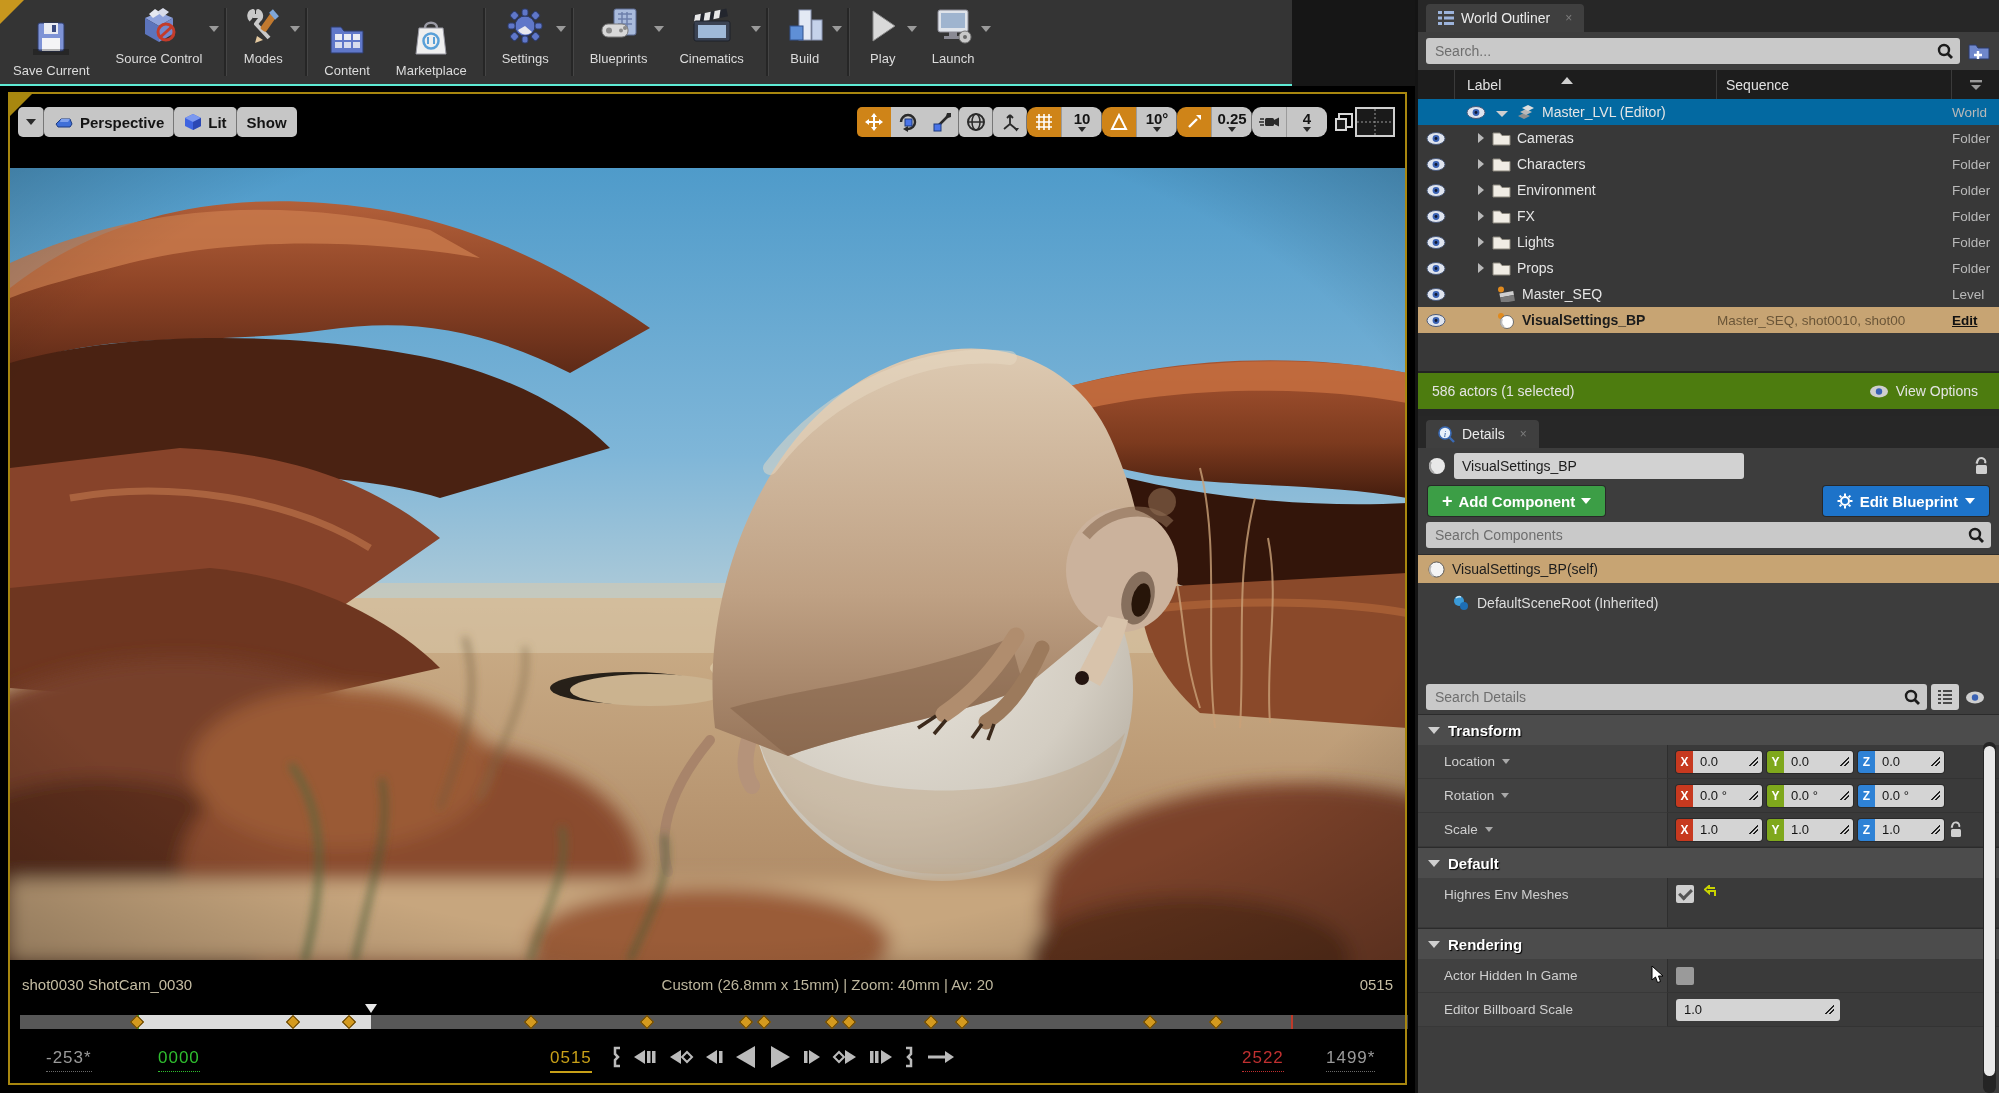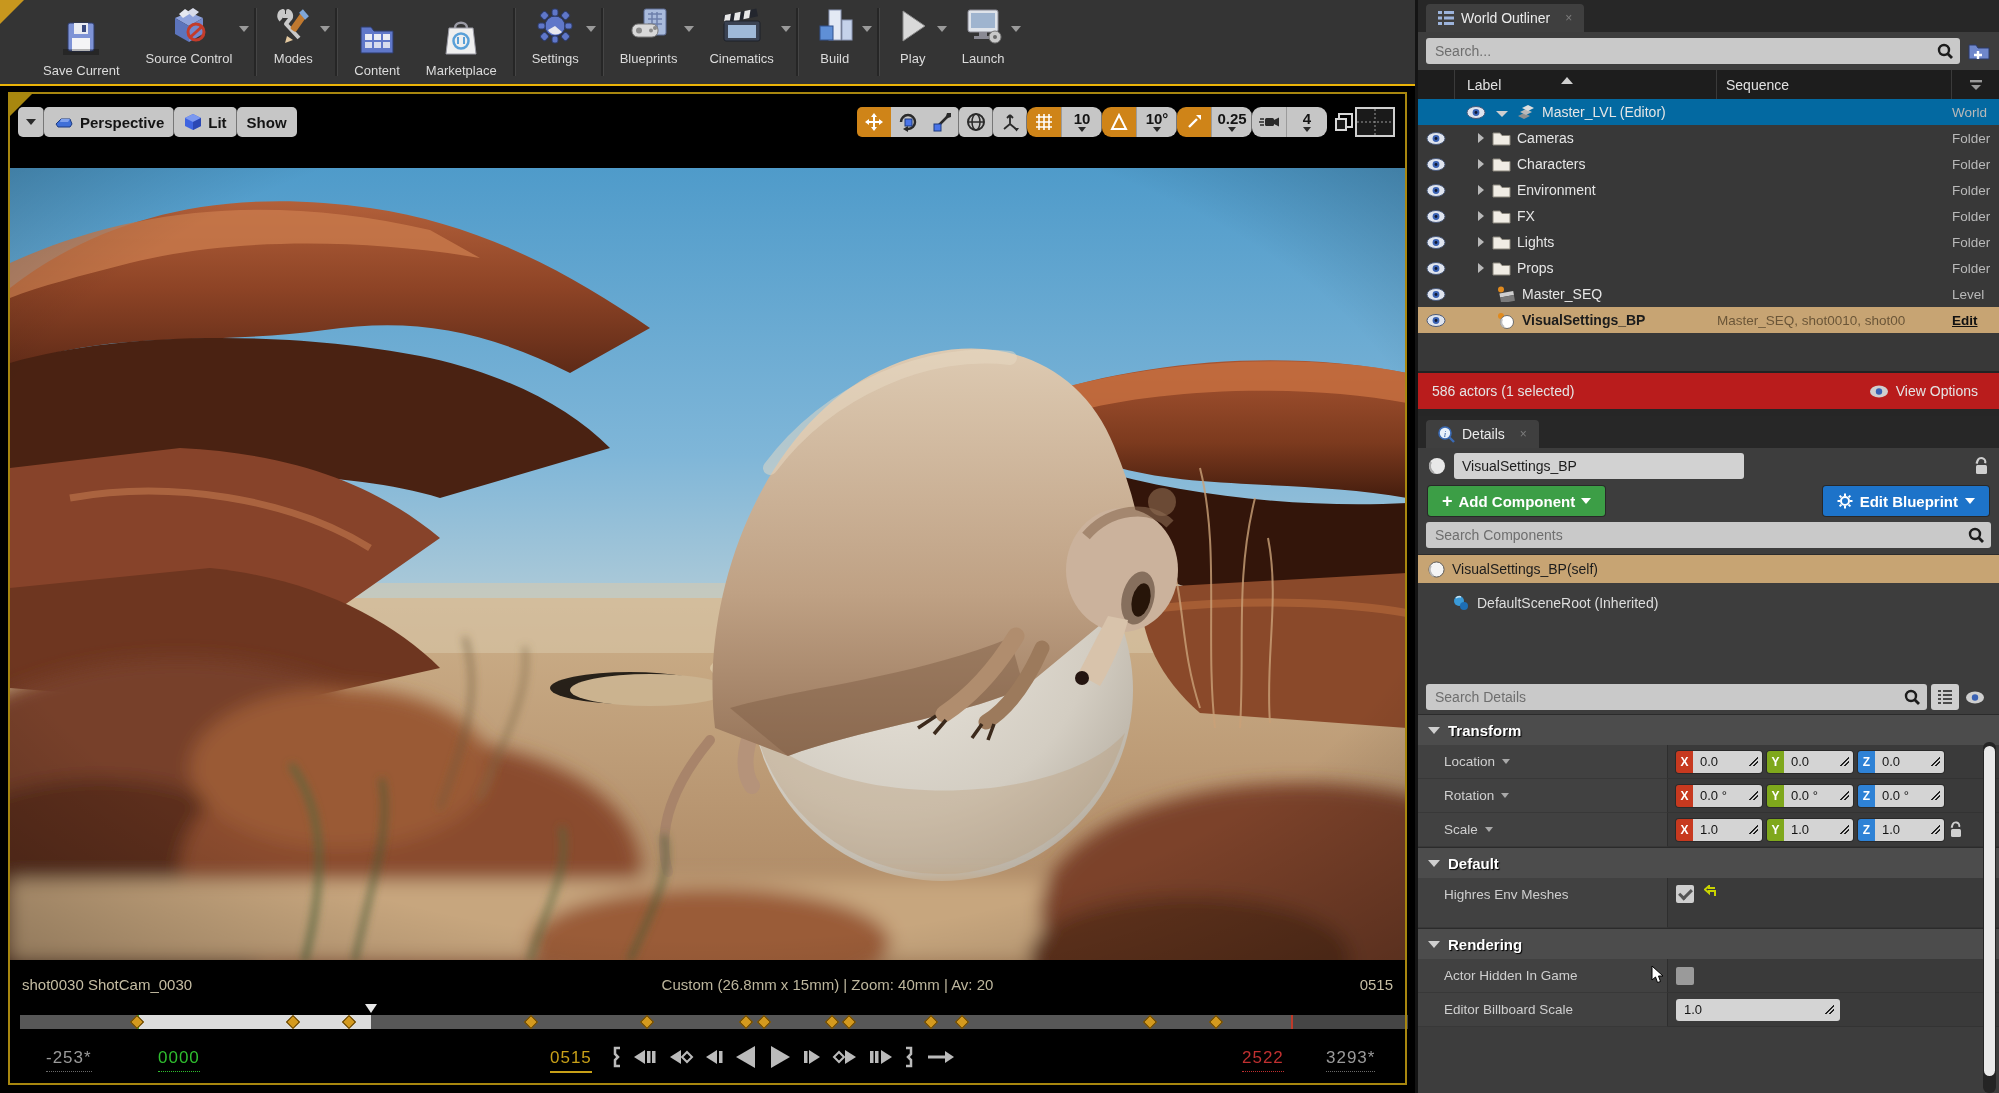--- a/index.html
+++ b/index.html
@@ -1,20 +1,20 @@
 <!DOCTYPE html>
 <html><head>
 <meta charset="utf-8">
 <style>
   html,body{margin:0;padding:0;background:#0d0d0d;}
   .screen{position:relative;width:1999px;height:1093px;background:#161616;
     font-family:"Liberation Sans",sans-serif;overflow:hidden;-webkit-font-smoothing:antialiased;}
   
-  .main-toolbar{position:absolute;left:0;top:0;width:1415px;height:86px;background:#343434;
-    border-bottom:2px solid #eab308;display:flex;align-items:stretch;padding-left:30px;box-sizing:border-box;}
+  .main-toolbar{position:absolute;left:0;top:0;width:1292px;height:86px;background:#343434;
+    border-bottom:2px solid #5eead4;display:flex;align-items:stretch;box-sizing:border-box;}
   .corner-gold{position:absolute;left:0;top:0;width:0;height:0;border-top:24px solid #c8971e;border-right:24px solid transparent;z-index:5;}
   .tb-item{display:flex;flex-direction:column;align-items:center;justify-content:flex-end;
     padding:6px 13px 6px;color:#dcdcdc;font-size:13px;gap:5px;cursor:default;}
   .tb-item .ic{height:40px;display:flex;align-items:center;}
   .tb-wrap{display:flex;align-items:flex-start;}
   .tb-caret{width:0;height:0;border-left:5px solid transparent;border-right:5px solid transparent;
     border-top:6px solid #9a9a9a;margin:0 2px 26px -6px;align-self:center;}
   .tb-sep{width:0;border-left:2px solid #262626;border-right:1px solid #454545;margin:8px 3px;}
   
   .viewport{position:absolute;left:0;top:86px;width:1415px;height:1007px;background:#000;}
@@ -83,21 +83,21 @@
   .orow.selected{background:#c7a473;color:#1c1c1c;}
   .orow .eye{width:36px;display:flex;justify-content:center;flex:none;}
   .orow .lab{flex:1;display:flex;align-items:center;gap:6px;overflow:hidden;white-space:nowrap;}
   .orow .seq{width:235px;flex:none;overflow:hidden;white-space:nowrap;font-size:13.5px;color:#6b5638;}
   .orow .typ{width:47px;flex:none;overflow:hidden;white-space:nowrap;color:#b9b9b9;font-size:13.5px;}
   .orow.selected .typ{color:#111;text-decoration:underline;font-weight:bold;}
   .exp{width:0;height:0;border-top:5px solid transparent;border-bottom:5px solid transparent;border-left:6px solid #b9b9b9;margin:0 2px;}
   .exp.open{border-left:6px solid transparent;border-right:6px solid transparent;border-top:6px solid #cfcfcf;border-bottom:none;margin-top:3px;}
   .ind1{width:16px;flex:none;}
   .out-filler{flex:none;height:38px;background:#383838;}
-  .out-footer{height:36px;border-top:2px solid #232323;background:#b91c1c;display:flex;align-items:center;
+  .out-footer{height:36px;border-top:2px solid #232323;background:#4d7c0f;display:flex;align-items:center;
     justify-content:space-between;padding:0 14px;color:#e4e4e4;font-size:14px;flex:none;}
   .viewopts{display:flex;align-items:center;gap:7px;}
   .splitter{height:7px;background:#262626;flex:none;}
   
   .namerow{display:flex;align-items:center;gap:8px;padding:5px 10px 4px;flex:none;}
   .namebox{width:290px;height:26px;background:#d2d2d2;border-radius:3px;position:relative;}
   .namebox input{position:absolute;inset:0;border:none;outline:none;background:transparent;font-family:"Liberation Sans",sans-serif;
     font-size:14px;color:#1c1c1c;padding:0 8px;width:100%;box-sizing:border-box;}
   .btnrow{display:flex;align-items:center;justify-content:space-between;padding:3px 10px 6px;flex:none;}
   .btn-green{background:#3c9e46;color:#fff;font-weight:bold;font-size:15px;height:30px;border-radius:3px;
@@ -675,21 +675,21 @@
             </svg>
           </span>
         <span class="tbtn">
             <svg width="28" height="16" viewBox="0 0 28 16">
               <line x1="2" y1="8" x2="22" y2="8" stroke="#bbb" stroke-width="3"></line>
               <polygon points="28,8 19,2 19,14" fill="#bbb"></polygon>
             </svg>
           </span>
       </div>
       <span class="tnum red" style="left:1232px">2522</span>
-      <span class="tnum" style="left:1316px">3293*</span>
+      <span class="tnum" style="left:1316px">1499*</span>
     </div>
 
     <div class="vp-frame"></div>
     <div class="vp-corner"></div>
   </div>
 
   <div class="right-panel">
 
     <div class="tabbar">
       <div class="tab">

